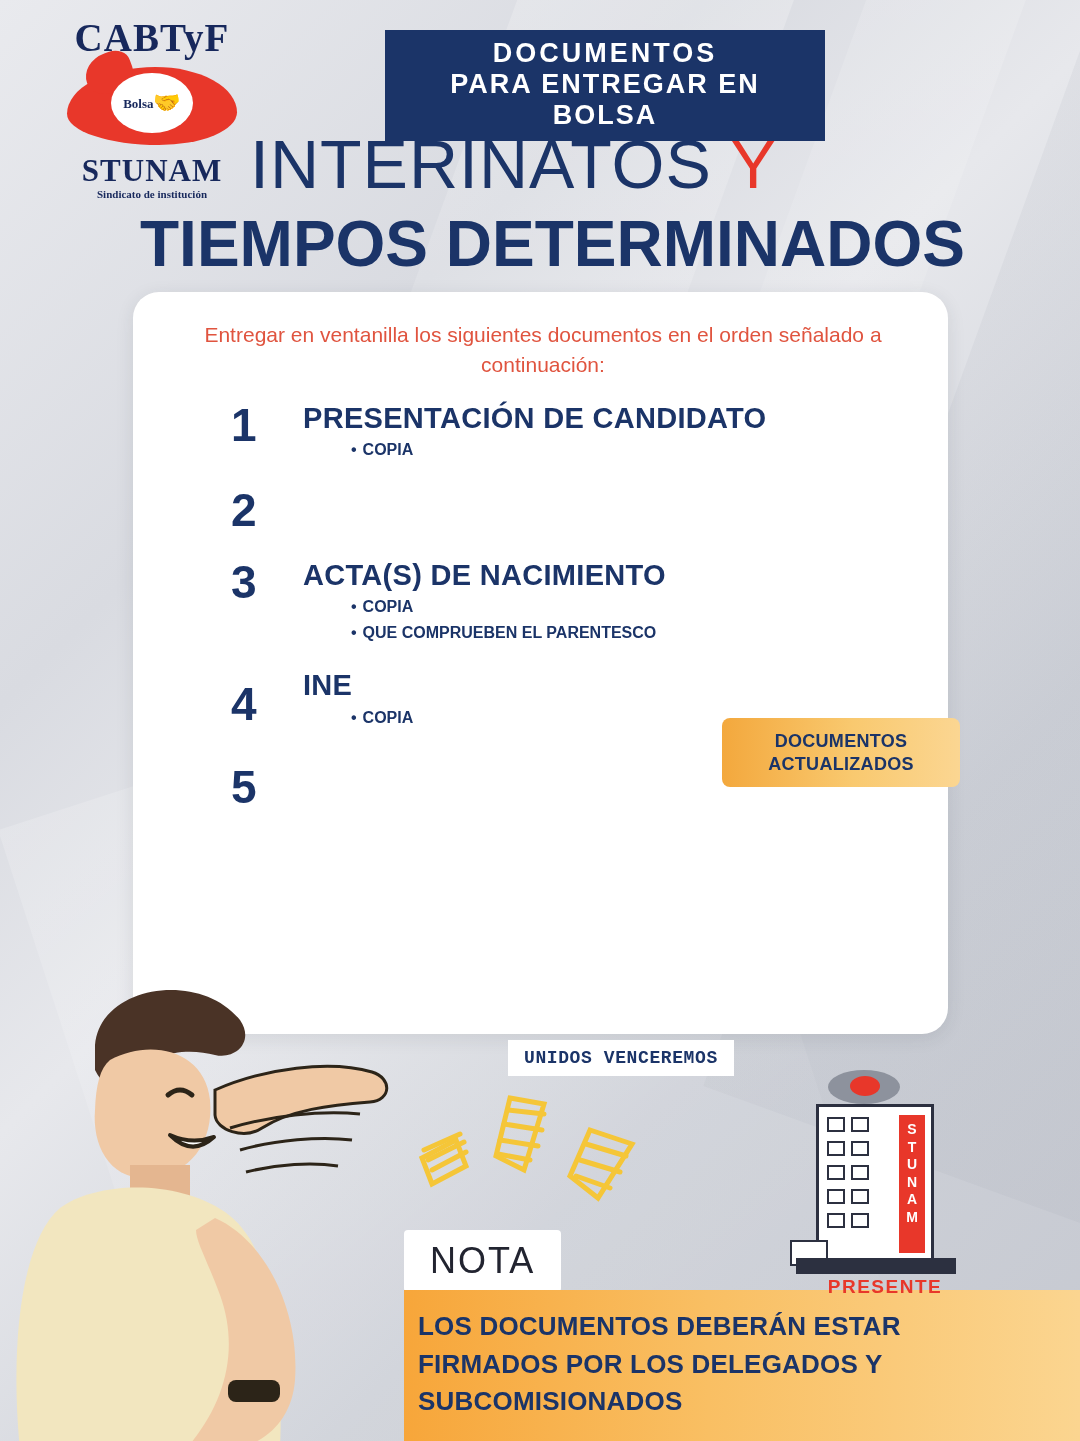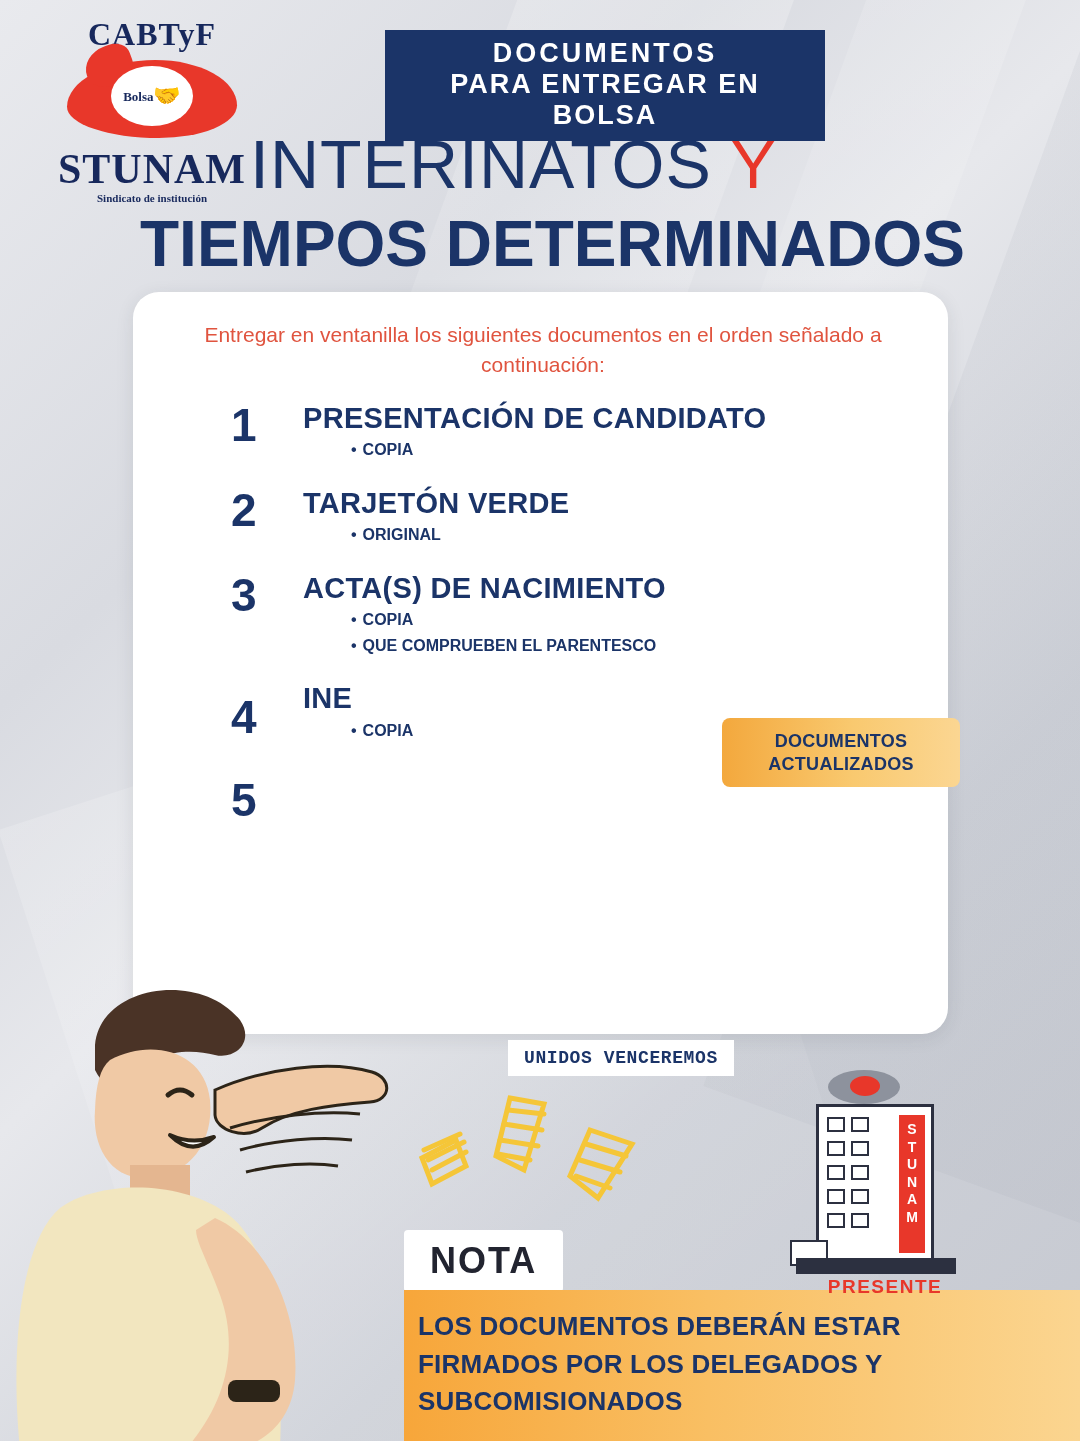--- a/index.html
+++ b/index.html
@@ -37,21 +37,21 @@
     position: absolute;
     left: 42px;
     top: 18px;
     width: 220px;
     height: 200px;
     text-align: center;
   }
   .logo .logo-top {
     font-family: "Liberation Serif", serif;
     font-weight: bold;
-    font-size: 32px;
+    font-size: 39px;
     letter-spacing: 1px;
     color: #17285c;
     margin: 0;
     line-height: 1;
   }
   .logo .logo-mark {
     position: relative;
     width: 170px;
     height: 92px;
     margin: 4px auto 0 auto;
@@ -91,21 +91,21 @@
     line-height: 1;
   }
   .logo .logo-mark .inner .hands {
     font-size: 22px;
     color: #17285c;
     line-height: 1;
   }
   .logo .logo-bottom {
     font-family: "Liberation Serif", serif;
     font-weight: bold;
-    font-size: 42px;
+    font-size: 31px;
     letter-spacing: 1px;
     color: #17285c;
     margin: 2px 0 0 0;
     line-height: 1;
   }
   .logo .logo-sub {
     font-family: "Liberation Serif", serif;
     font-size: 11px;
     font-weight: bold;
     color: #17285c;
@@ -261,21 +261,20 @@
   .nota {
     position: absolute;
     left: 404px;
     top: 1230px;
     background: #ffffff;
     padding: 10px 26px;
     border-radius: 4px;
     color: #222430;
     font-size: 36px;
     letter-spacing: 2px;
-    font-weight: bold;
   }
 
   .orange-band {
     position: absolute;
     left: 404px;
     top: 1290px;
     width: 676px;
     height: 190px;
     background: linear-gradient(90deg, #f7a63a 0%, #f9bf63 45%, #fbd590 100%);
   }
@@ -377,26 +376,20 @@
         <div class="doc-body">
           <div class="doc-title">PRESENTACIÓN DE CANDIDATO</div>
           <div class="doc-sub">
             <span class="bullet">•</span><span>COPIA</span>
           </div>
         </div>
       </div>
 
       <div class="doc-item item-2">
         <div class="doc-num">2</div>
-        <div class="doc-body">
-          <div class="doc-title">TARJETÓN VERDE</div>
-          <div class="doc-sub">
-            <span class="bullet">•</span><span>ORIGINAL</span>
-          </div>
-        </div>
       </div>
 
       <div class="doc-item item-3">
         <div class="doc-num">3</div>
         <div class="doc-body">
           <div class="doc-title">ACTA(S) DE NACIMIENTO</div>
           <div class="doc-sub">
             <span class="bullet">•</span><span>COPIA</span>
           </div>
           <div class="doc-sub">

